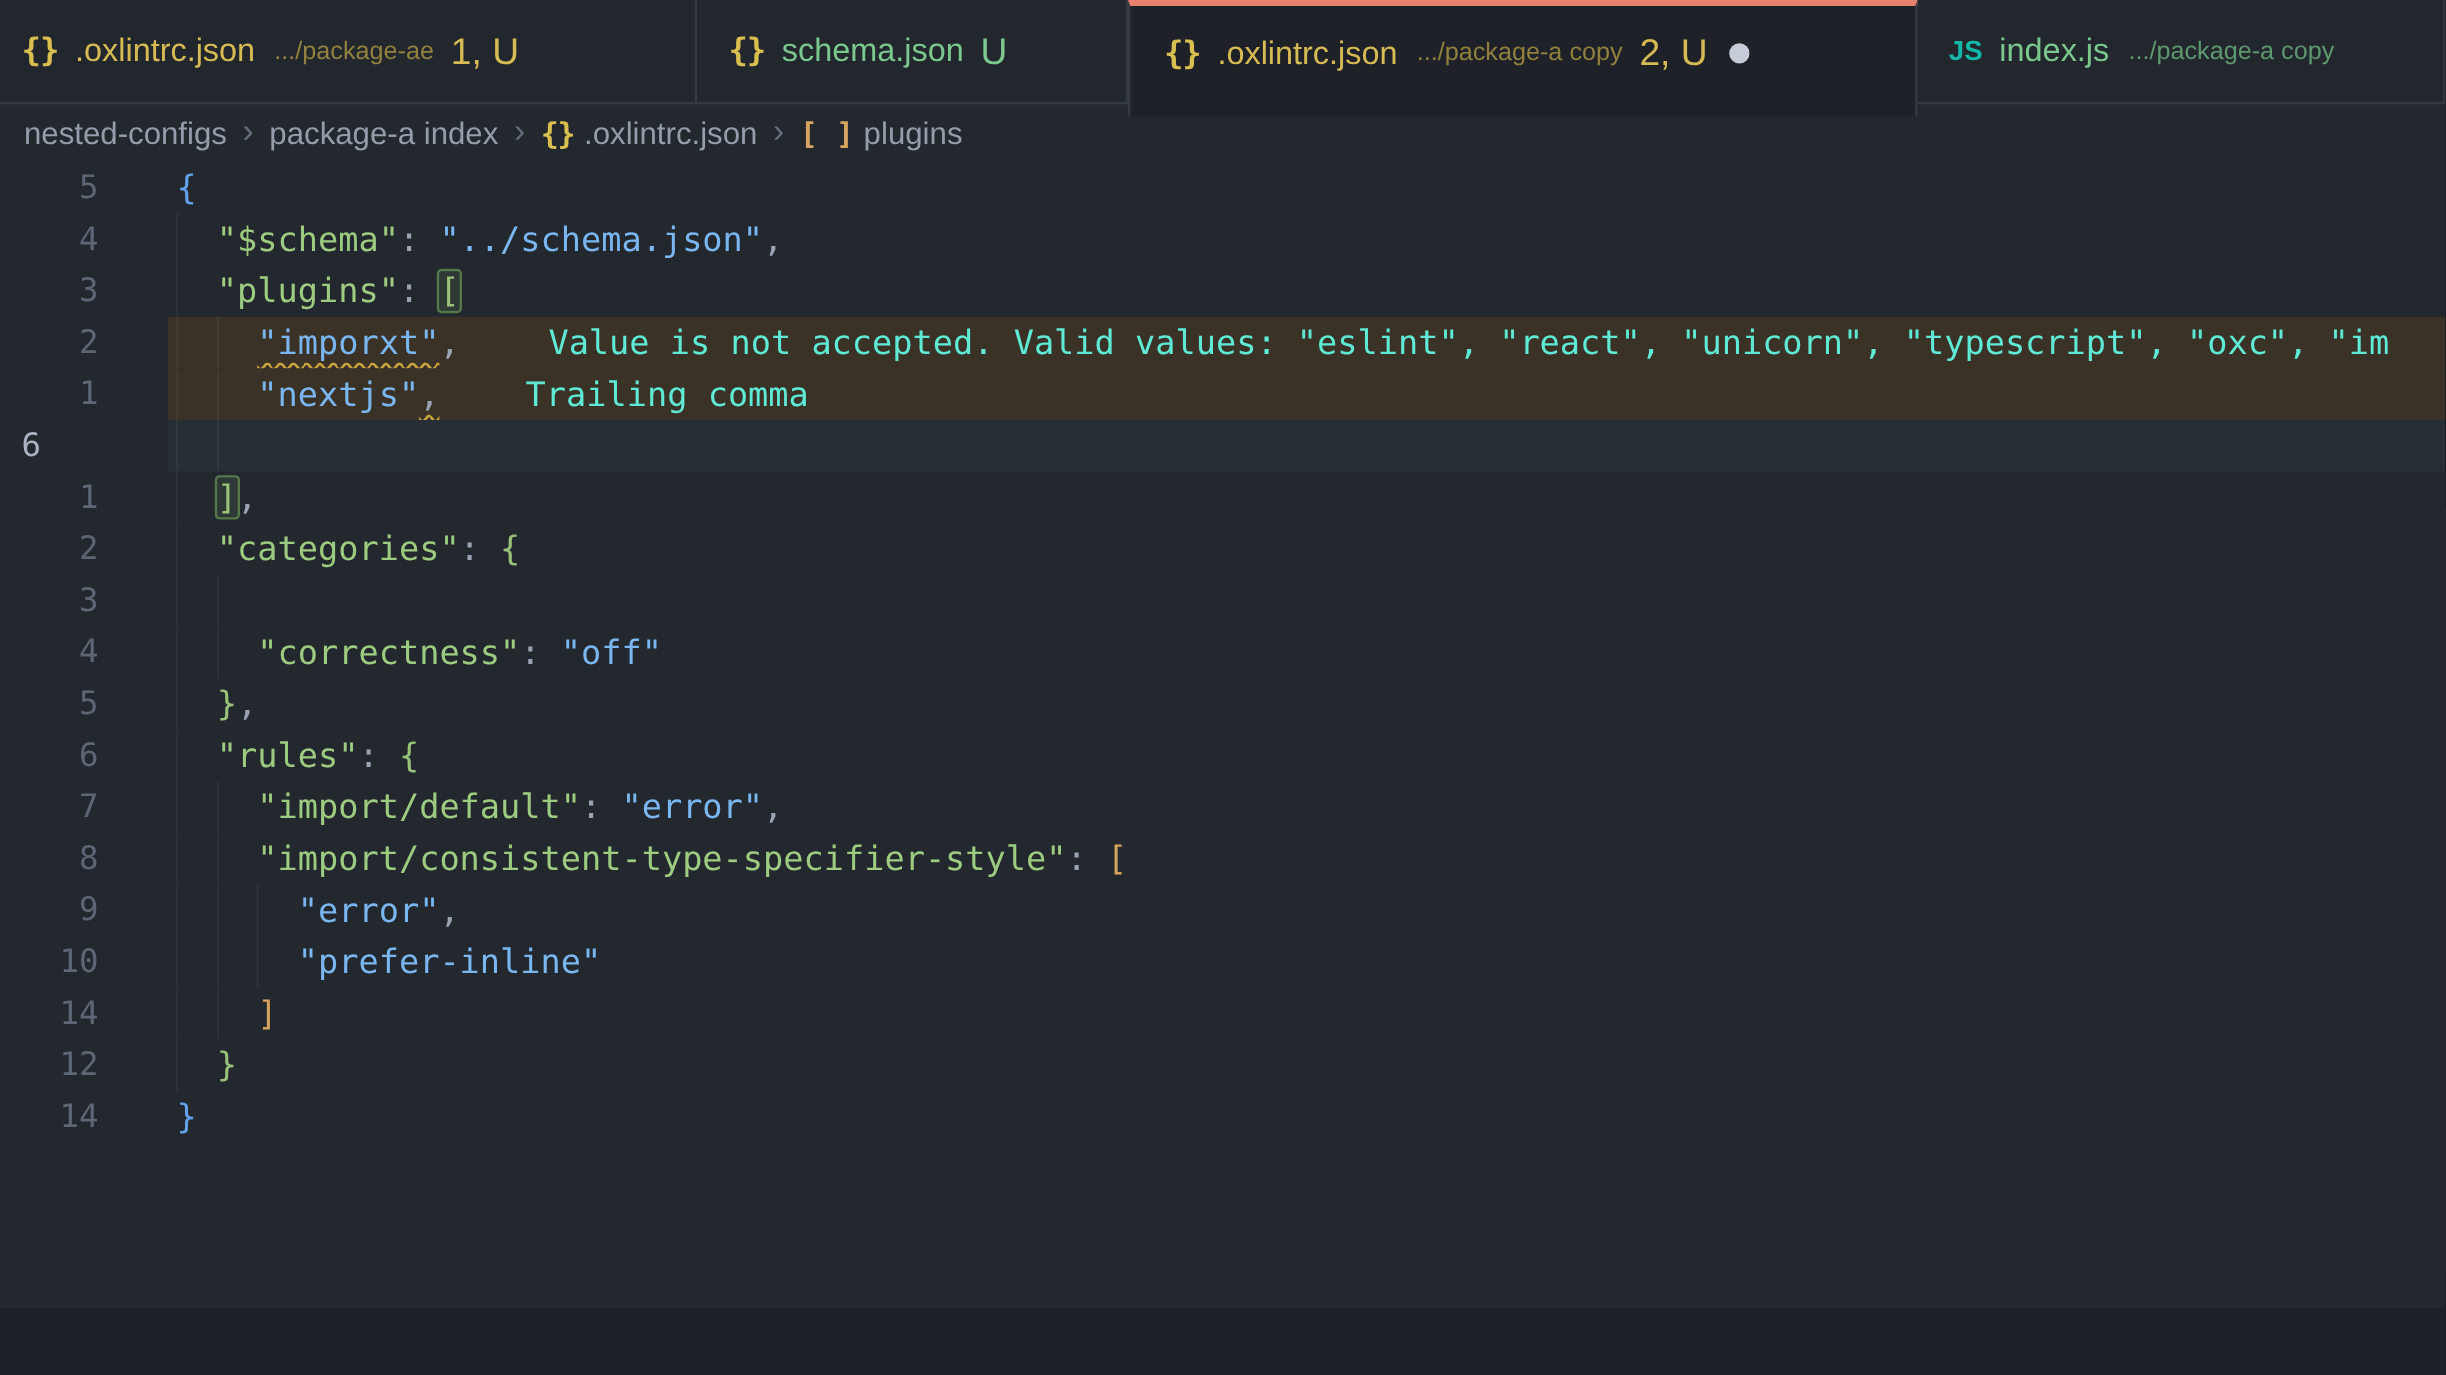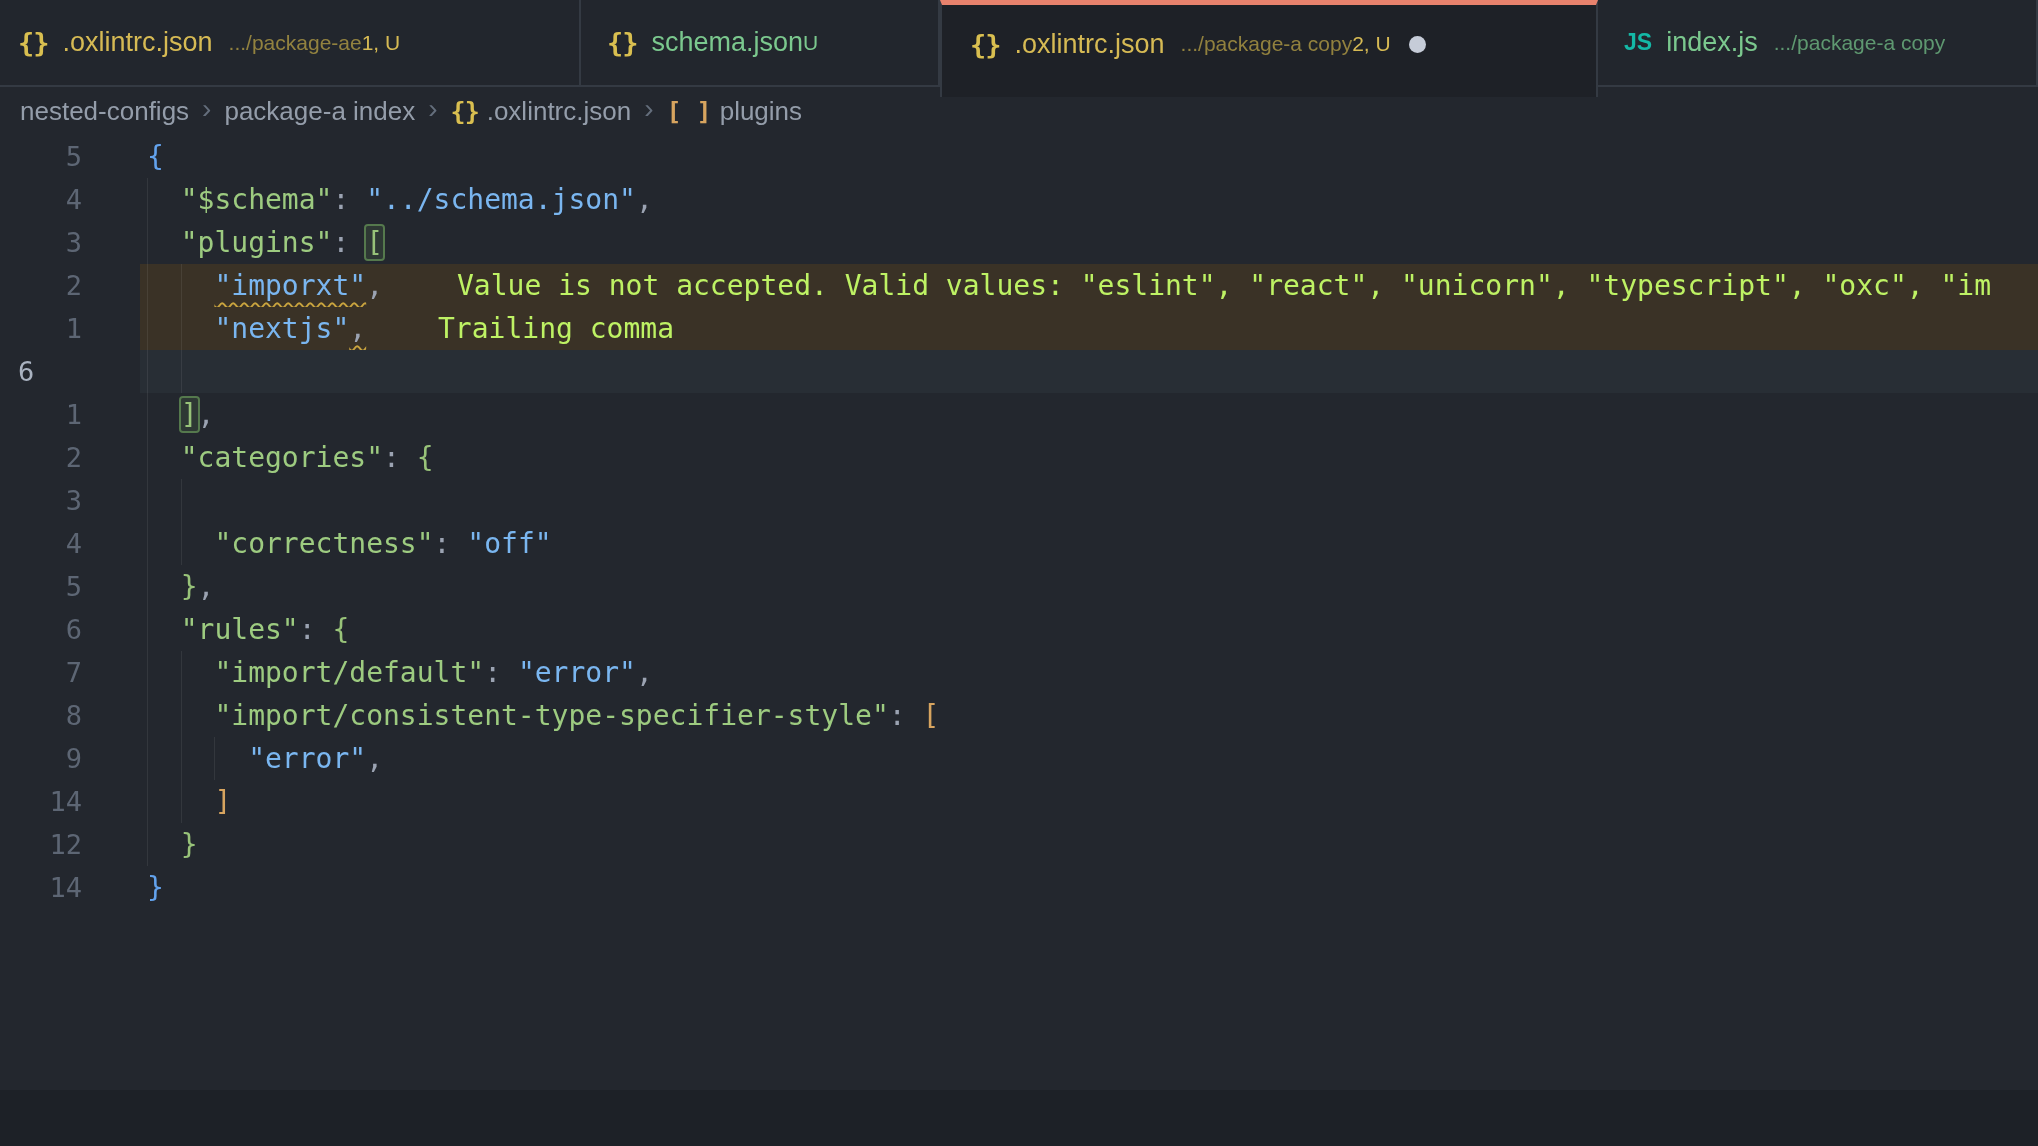--- a/index.html
+++ b/index.html
@@ -15,21 +15,21 @@
   .tab.sep{border-right:2px solid #343a43;}
   .tab.active{height:97px;background:#1e2127;border-top:5px solid #e8826d;
               border-left:2px solid #343a43;border-right:2px solid #343a43;
               padding-bottom:14px;z-index:3;}
   .ticon{font-family:"DejaVu Sans Mono",monospace;font-weight:bold;font-size:27px;
          color:#d9bf50;margin-right:14px;letter-spacing:-1px;}
   .ticon.js{font-family:"Liberation Sans",sans-serif;font-size:23px;color:#14b8a6;
             font-weight:bold;letter-spacing:0;}
   .tname{font-size:27px;font-weight:500;}
   .tpath{font-size:21px;margin-left:16px;opacity:.78;}
-  .tbadge{font-size:21px;font-weight:500;}
+  .tbadge{font-size:31px;margin-left:14px;font-weight:500;}
   .tab.gold .tname,.tab.gold .tbadge{color:#d6ba54;}
   .tab.gold .tpath{color:#b29c45;}
   .tab.green .tname,.tab.green .tbadge{color:#7bc88e;}
   .tab.green .tpath{color:#6fb883;}
   .tdot{width:17px;height:17px;border-radius:50%;background:#c6ccd8;margin-left:18px;flex:none;}
 
   
   .breadcrumb{position:absolute;left:0;top:87px;width:2038px;height:48px;
               display:flex;align-items:center;padding-left:20px;box-sizing:border-box;
               font-size:26px;color:#949daa;z-index:0;white-space:nowrap;}
@@ -45,21 +45,21 @@
           font-family:"DejaVu Sans Mono",monospace;font-size:28px;}
   .line{display:flex;height:43px;line-height:43px;}
   .gutter{flex:none;width:140px;box-sizing:border-box;text-align:right;
           padding-right:58px;position:relative;color:#5d6674;font-size:27px;}
   .lnum.cur{position:absolute;left:18px;top:0;color:#a9b2c0;}
   .content{flex:1 1 auto;position:relative;white-space:pre;overflow:hidden;
            padding-left:7px;box-sizing:border-box;}
   .line.err .content{background:#3a3226;}
   .line.cur .content{background:rgba(145,170,205,0.05);}
   .guide{position:absolute;top:0;width:1px;height:43px;background:rgba(255,255,255,0.075);}
-  .errmsg{position:absolute;top:0;color:#bef264;white-space:pre;}
+  .errmsg{position:absolute;top:0;color:#5eead4;white-space:pre;}
   .k{color:#9dcb80;}
   .s{color:#7ab6f0;}
   .p,.pl{color:#9ba3b2;}
   .b1{color:#63a3ee;}
   .b2{color:#98c379;}
   .b3{color:#d7a45f;}
   .match{outline:2px solid #55794d;outline-offset:0;background:rgba(110,160,90,.14);border-radius:2px;}
   .sqg{text-decoration:underline wavy #c9a43e 2px;text-underline-offset:7px;}
 
   .footer{position:absolute;left:0;top:1090px;width:2038px;height:56px;background:#1d2127;}
@@ -177,20 +177,24 @@
       </div>
       <div class="line">
         <div class="gutter"><span class="lnum">8</span></div>
         <div class="content"><span class="guide" style="left: 7px;"></span><span class="guide" style="left: 40.72px;"></span><span class="pl">    </span><span class="k">"import/consistent-type-specifier-style"</span><span class="p">: </span><span class="b3">[</span></div>
       </div>
       <div class="line">
         <div class="gutter"><span class="lnum">9</span></div>
         <div class="content"><span class="guide" style="left: 7px;"></span><span class="guide" style="left: 40.72px;"></span><span class="guide" style="left: 74.44px;"></span><span class="pl">      </span><span class="s">"error"</span><span class="p">,</span></div>
       </div>
       <div class="line">
+        <div class="gutter"><span class="lnum">10</span></div>
+        <div class="content"><span class="guide" style="left: 7px;"></span><span class="guide" style="left: 40.72px;"></span><span class="guide" style="left: 74.44px;"></span><span class="pl">      </span><span class="s">"prefer-inline"</span></div>
+      </div>
+      <div class="line">
         <div class="gutter"><span class="lnum">14</span></div>
         <div class="content"><span class="guide" style="left: 7px;"></span><span class="guide" style="left: 40.72px;"></span><span class="pl">    </span><span class="b3">]</span></div>
       </div>
       <div class="line">
         <div class="gutter"><span class="lnum">12</span></div>
         <div class="content"><span class="guide" style="left: 7px;"></span><span class="pl">  </span><span class="b2">}</span></div>
       </div>
       <div class="line">
         <div class="gutter"><span class="lnum">14</span></div>
         <div class="content"><span class="b1">}</span></div>

